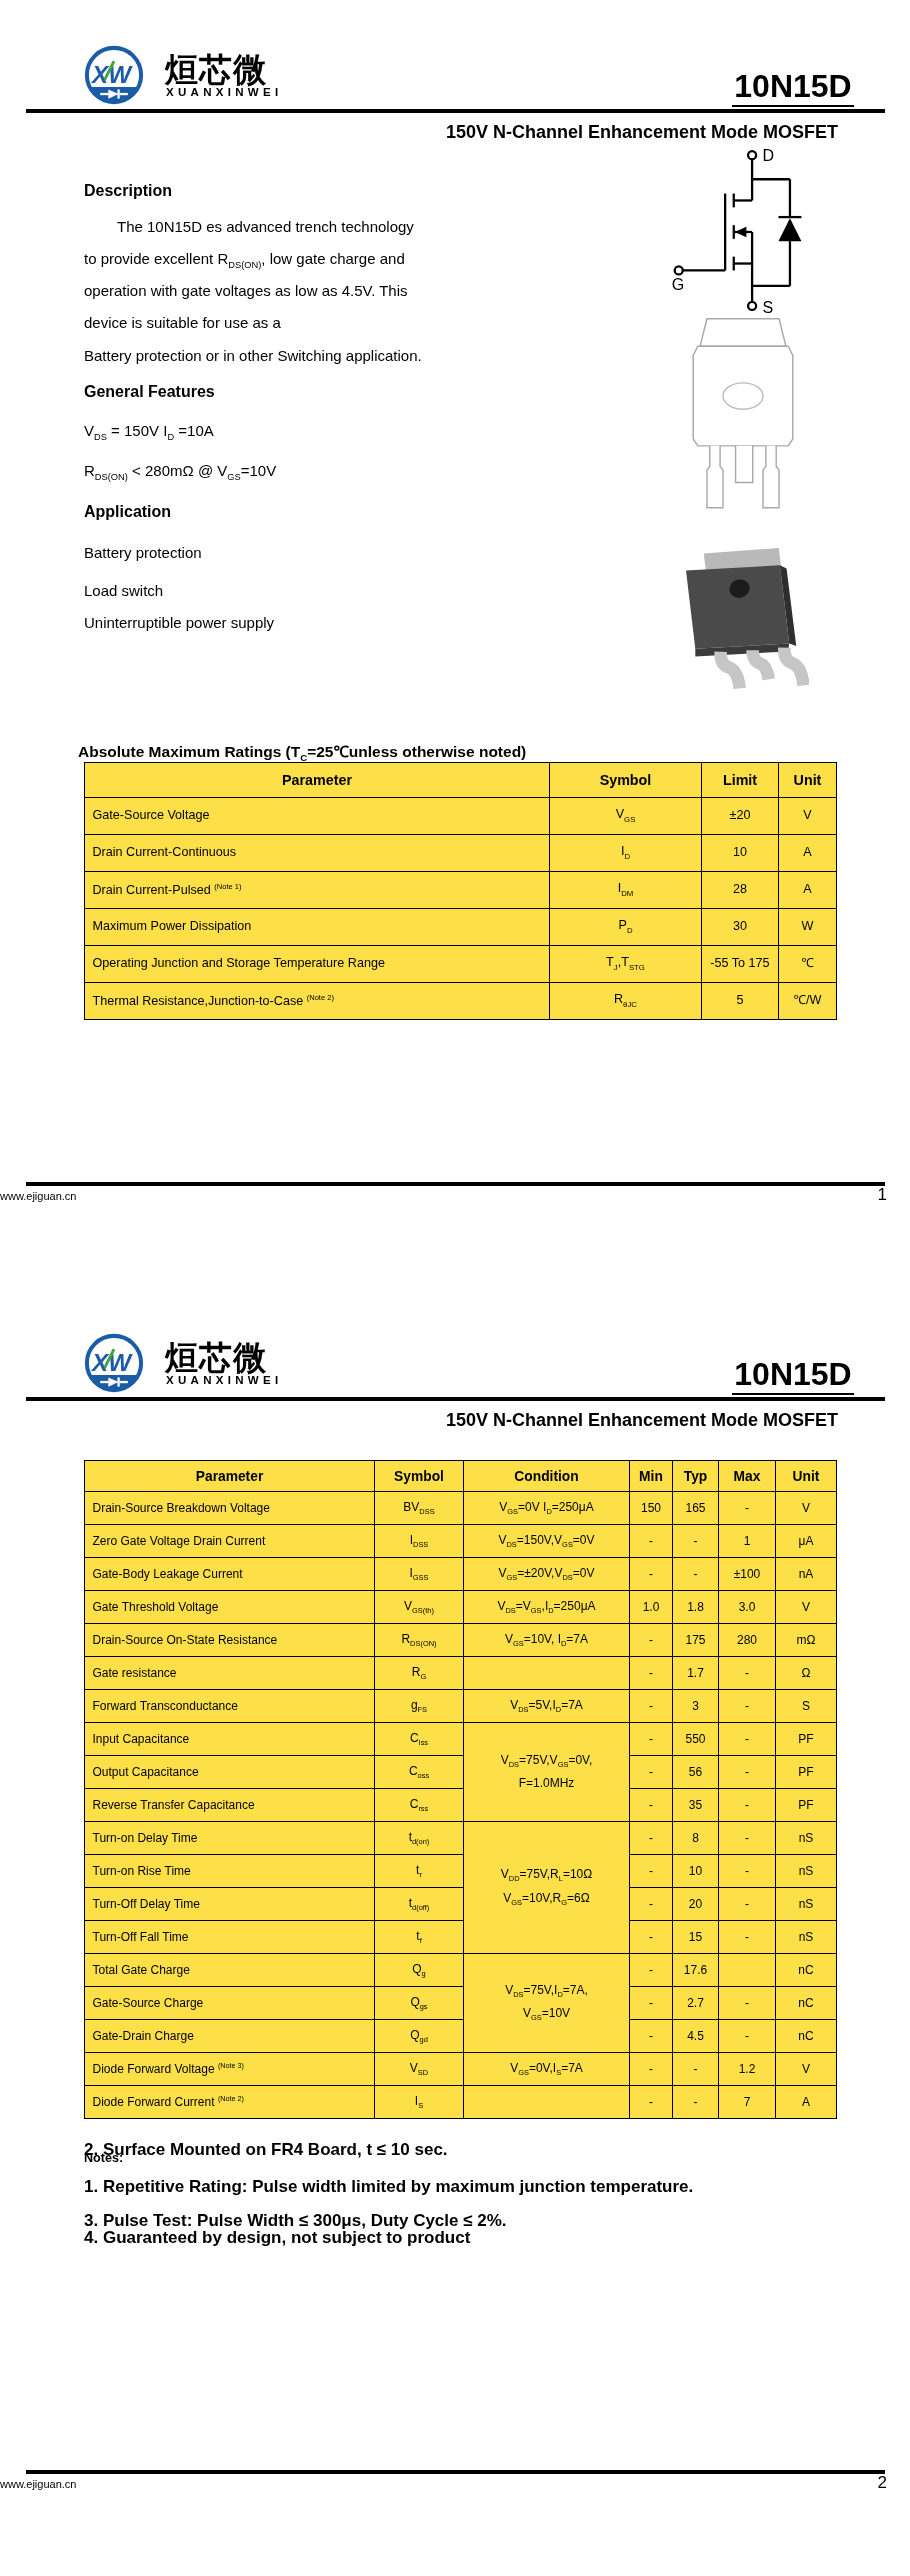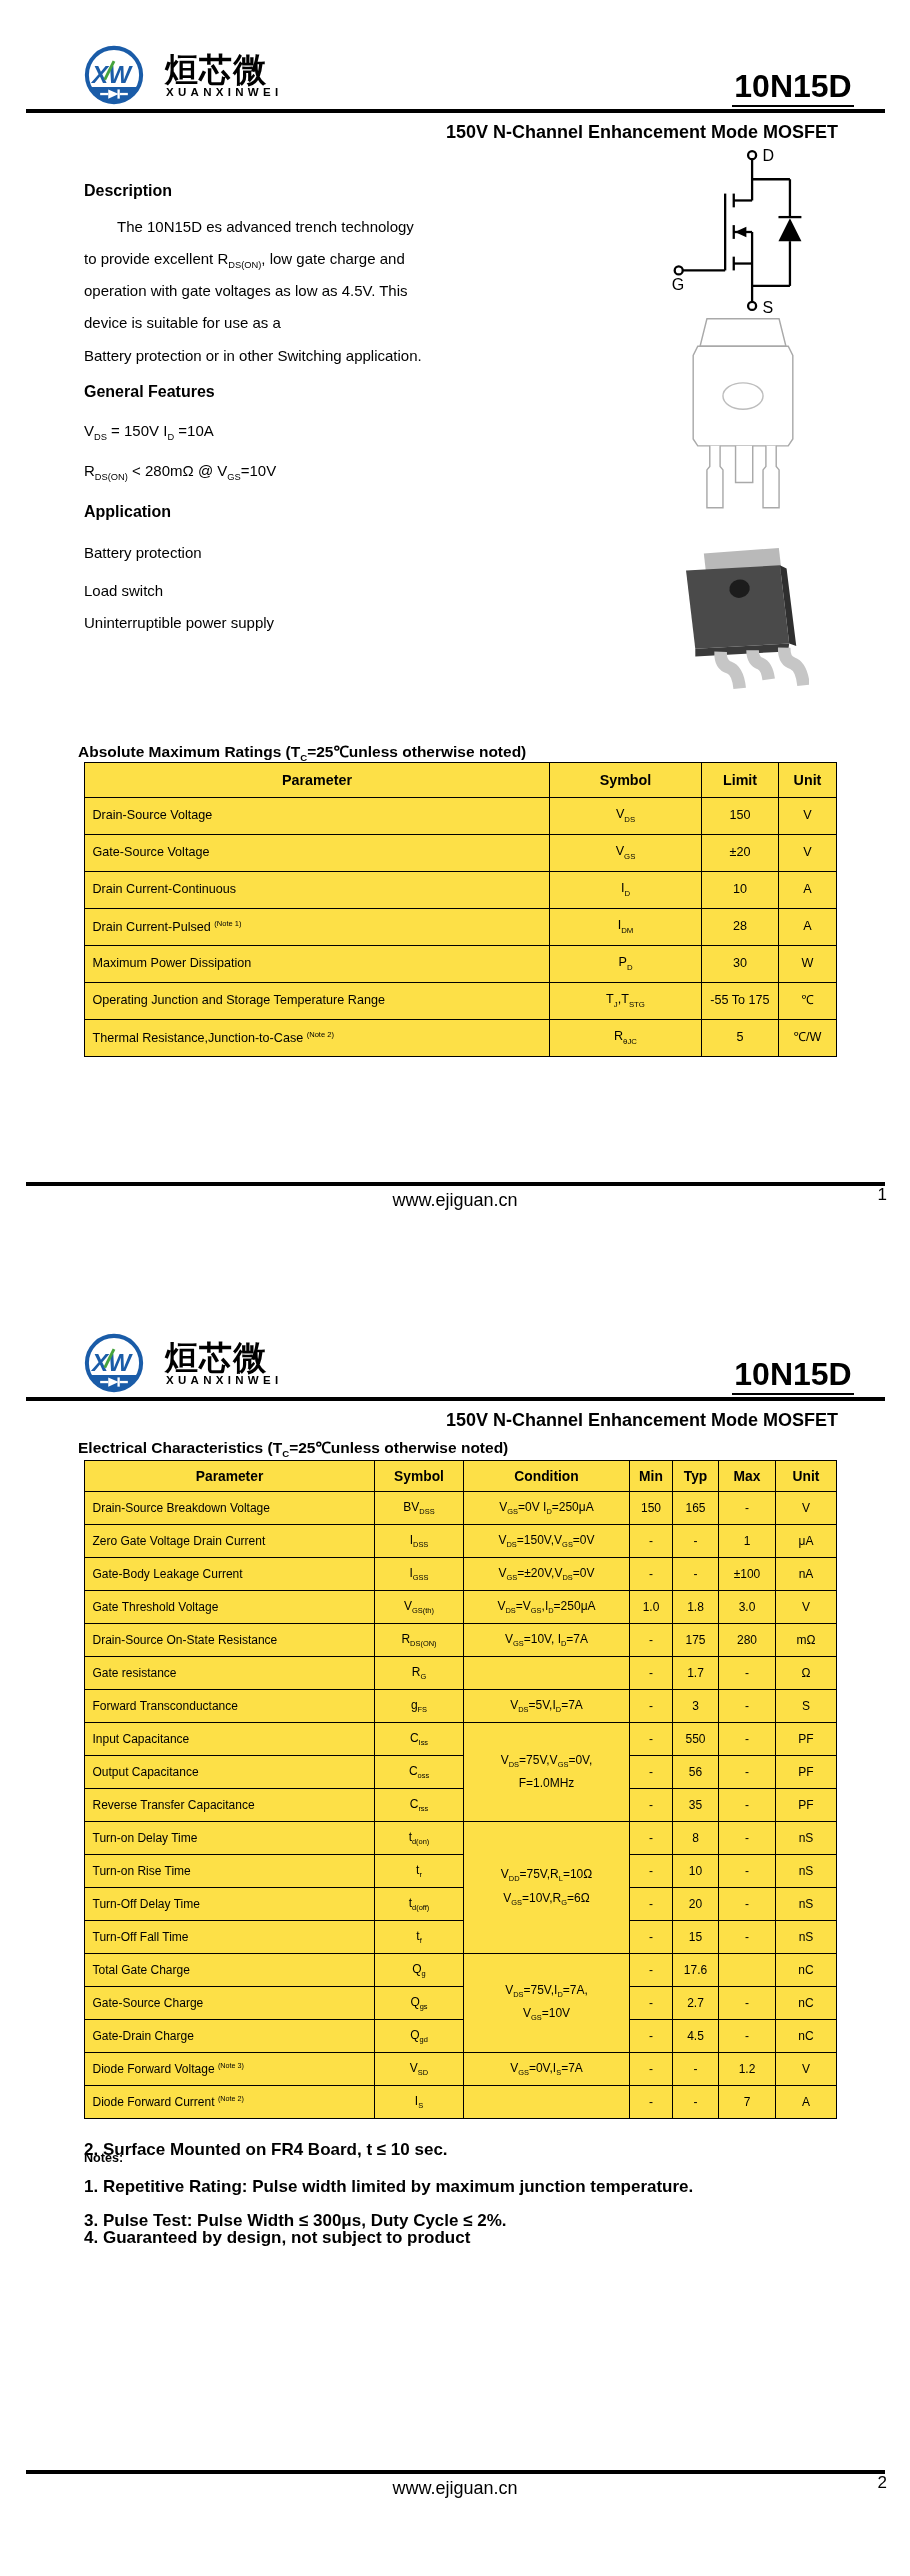--- a/index.html
+++ b/index.html
@@ -33,21 +33,21 @@
   .t-title{position:absolute;left:78px;font-size:15.5px;font-weight:bold;}
   sub{font-size:62%;}
   sup{font-size:60%;}
 
   
   .notes-heading{position:absolute;left:84px;font-size:12.6px;font-weight:bold;}
   .noteline{position:absolute;left:84px;font-size:17px;white-space:nowrap;font-weight:bold;}
 
   
   .footer-rule{position:absolute;left:26px;top:1182px;width:859px;height:4px;background:#000;}
-  .footer-url{position:absolute;left:0;top:1190px;width:100%;text-align:center;font-size:18px;}
+  .footer-url{position:absolute;left:0;top:1190px;width:100%;text-align:left;font-size:11px;}
   .footer-page{position:absolute;right:23px;top:1185px;font-size:17px;}
 
   
   .fig{position:absolute;}
 </style>
 </head>
 <body>
 
 <div class="page">
 
@@ -147,34 +147,20 @@
         <tr>
           <th>Parameter</th>
           <th>Symbol</th>
           <th>Limit</th>
           <th>Unit</th>
         </tr>
       </thead>
       <tbody>
         <tr>
           <td class="c-param">
-            <div class="cl">Drain-Source Voltage</div>
-          </td>
-          <td>
-            <div class="cl">V<sub>DS</sub></div>
-          </td>
-          <td>
-            <div class="cl">150</div>
-          </td>
-          <td>
-            <div class="cl">V</div>
-          </td>
-        </tr>
-        <tr>
-          <td class="c-param">
             <div class="cl">Gate-Source Voltage</div>
           </td>
           <td>
             <div class="cl">V<sub>GS</sub></div>
           </td>
           <td>
             <div class="cl">±20</div>
           </td>
           <td>
             <div class="cl">V</div>
@@ -269,21 +255,20 @@
     <path d="M76,85 H62" stroke="#fff" stroke-width="4"></path>
     <text x="14" y="66" font-size="42" font-weight="bold" font-style="italic" fill="#1a5ca8">XW</text>
     <path d="M52,28 L36,60" stroke="#46a33c" stroke-width="5"></path>
   </svg>
   <div class="logo-cn">烜芯微</div>
   <div class="logo-en">XUANXINWEI</div>
   <div class="part-number">10N15D</div>
   <div class="header-rule"></div>
   <div class="subtitle">150V N-Channel Enhancement Mode MOSFET</div>
 
-  <div class="t-title" style="top:148px;">Electrical Characteristics (T<sub>C</sub>=25℃unless otherwise noted)</div>
   <table class="t t-ec" style="left:84px;top:172px;width:753px;">
     <colgroup>
       <col style="width:290px">
         <col style="width:89px">
         <col style="width:166px">
       <col style="width:43px">
         <col style="width:46px">
         <col style="width:57px">
         <col>
     </colgroup>

